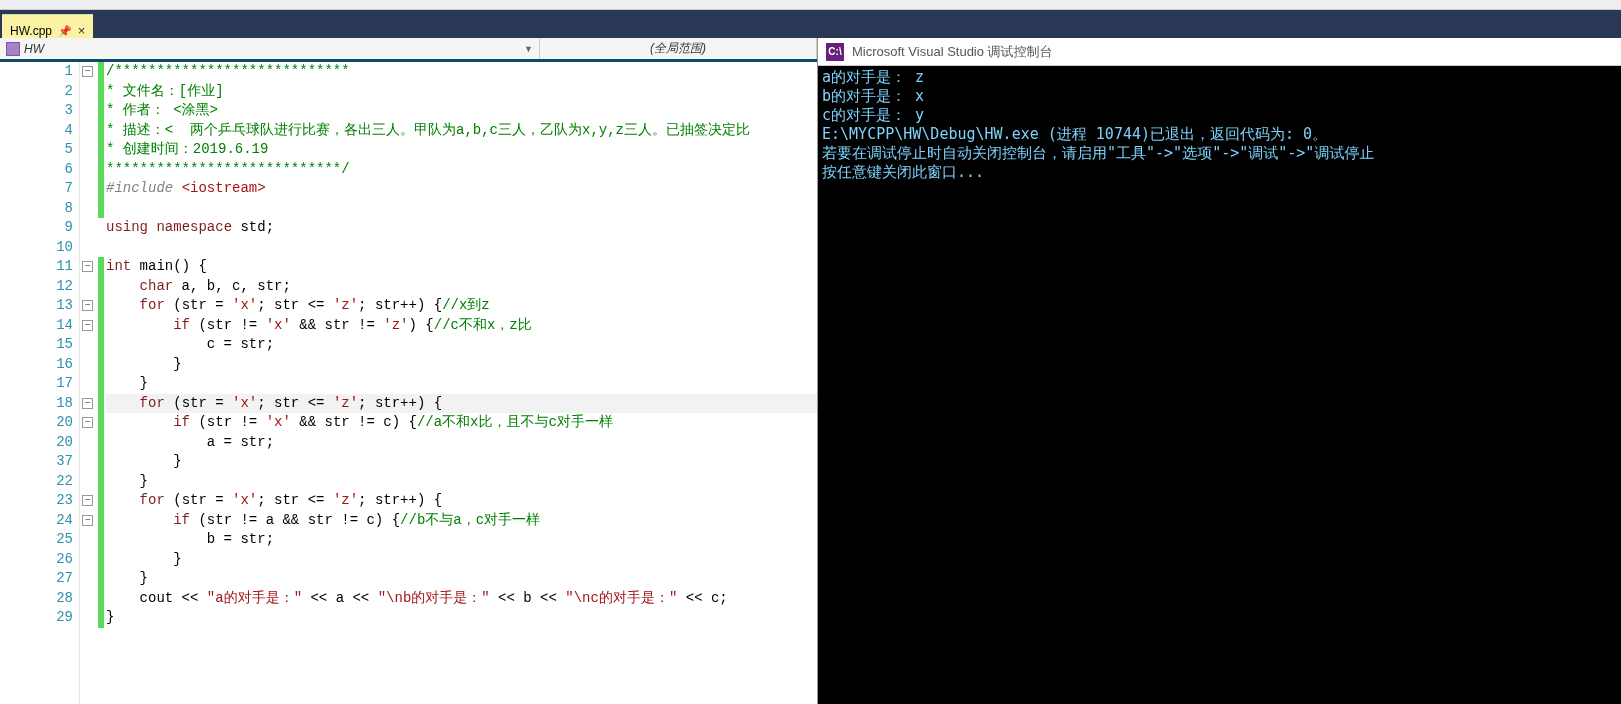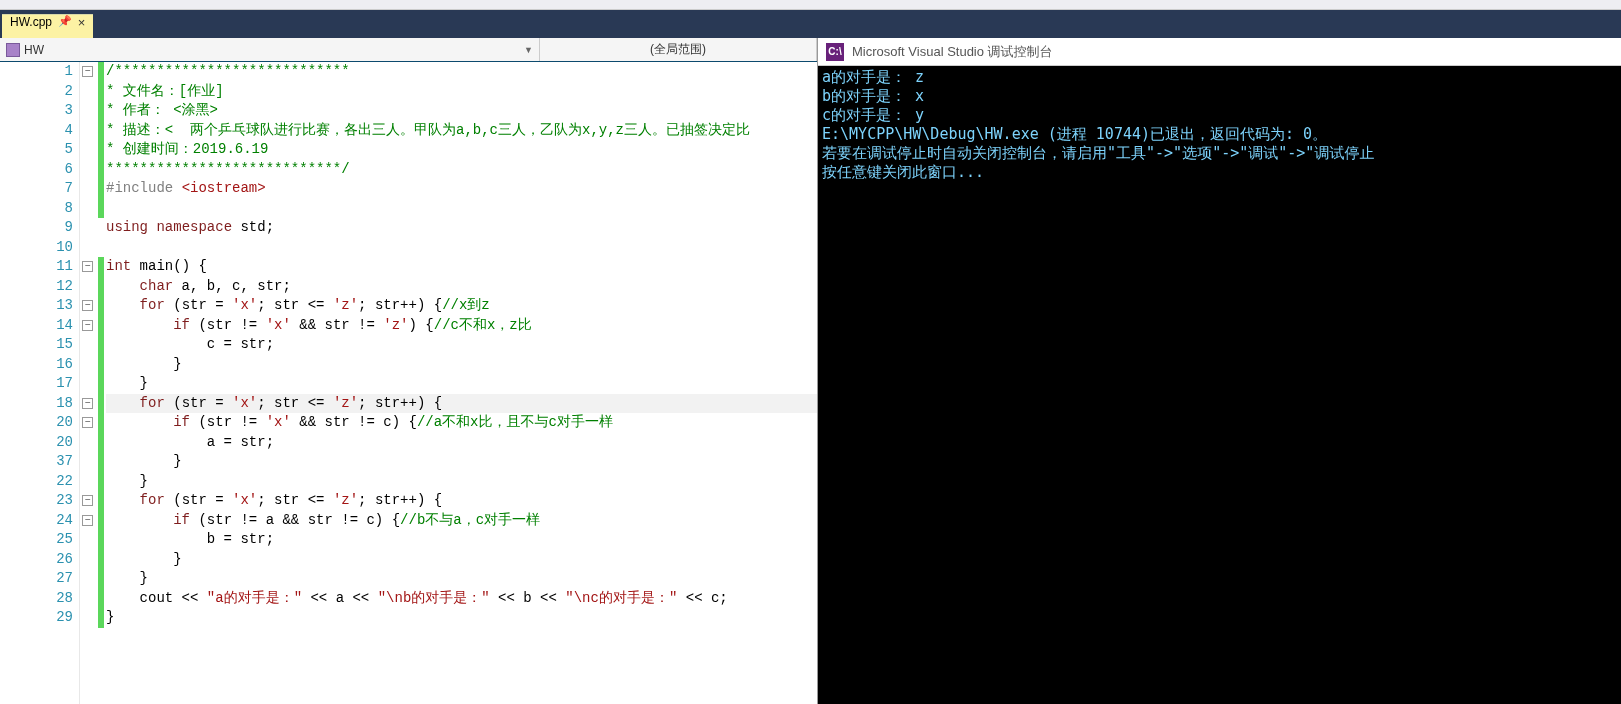--- a/index.html
+++ b/index.html
@@ -20,21 +20,21 @@
   height: 28px;
   background: #293955;
   display: flex;
   align-items: flex-end;
   padding-left: 2px;
 }
 .tab {
   background: #fcf2a4;
   height: 24px;
   display: flex;
-  align-items: flex-start;
+  align-items: flex-end;
   padding: 0 8px;
   font-size: 12px;
   color: #000;
   border-top: 1px solid #d8d8a8;
 }
 .tab .pin { margin-left: 6px; color: #666; font-size: 11px; }
 .tab .close { margin-left: 6px; color: #333; font-size: 13px; cursor: pointer; }
 .main-area {
   display: flex;
   height: calc(100% - 38px);
@@ -43,22 +43,23 @@
 .editor-pane {
   width: 818px;
   display: flex;
   flex-direction: column;
   background: #fff;
   border-right: 1px solid #999;
 }
 .nav-bar {
   height: 24px;
   display: flex;
-  border-bottom: 1px solid #0c4a6e;
+  border-bottom: 3px solid #0c4a6e;
   background: #f5f5f5;
+  font-style: italic;
 }
 .nav-dropdown {
   display: flex;
   align-items: center;
   padding: 0 6px;
   border-right: 1px solid #ccc;
   font-size: 12px;
   color: #333;
 }
 .nav-dropdown.left { flex: 0 0 540px; }
@@ -120,21 +121,21 @@
   flex: 1;
   padding-left: 2px;
   white-space: pre;
   color: #000;
 }
 .code-line { height: 19.5px; }
 .code-line.current { background: #f2f2f2; }
 .kw { color: #7f1d1d; }
 .str { color: #a31515; }
 .cmt { color: #008000; }
-.pp { color: #808080; }
+.pp { color: #808080; font-style: italic; }
 .inc { color: #a31515; }
 .console-pane {
   flex: 1;
   background: #000;
   display: flex;
   flex-direction: column;
   position: relative;
 }
 .console-title {
   height: 28px;

